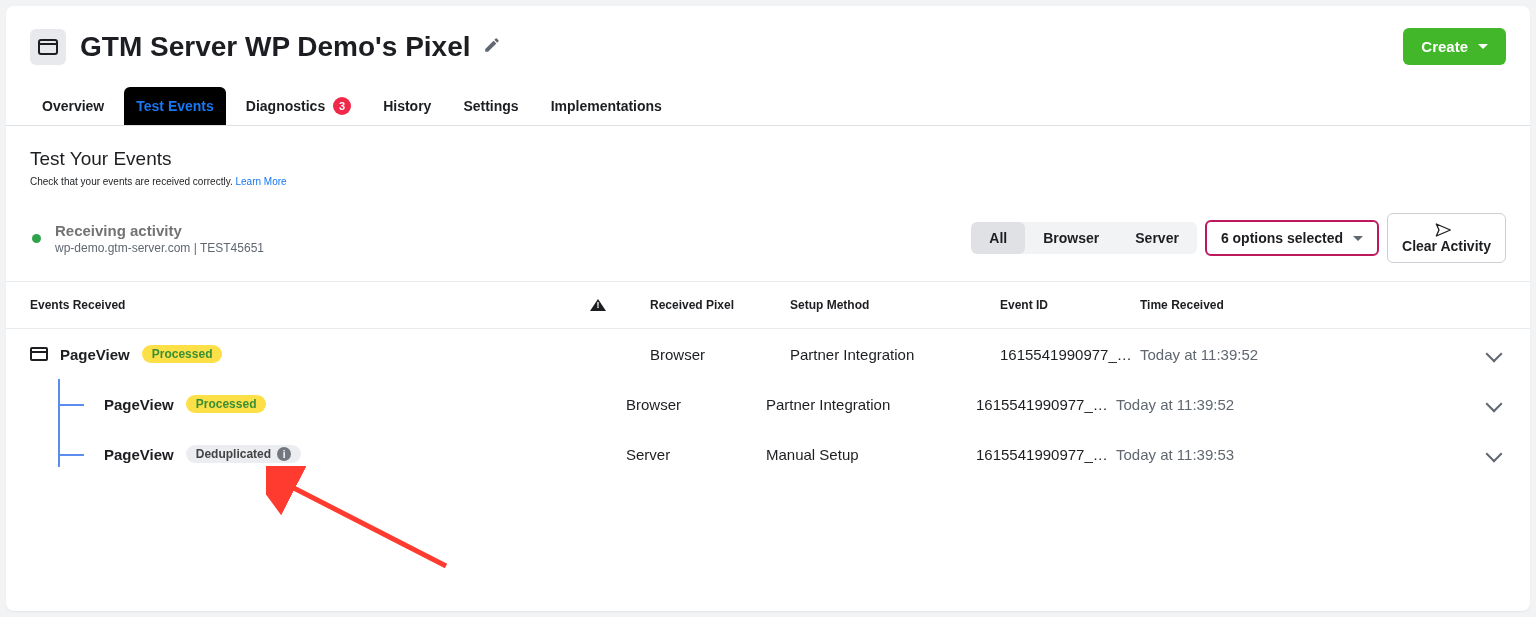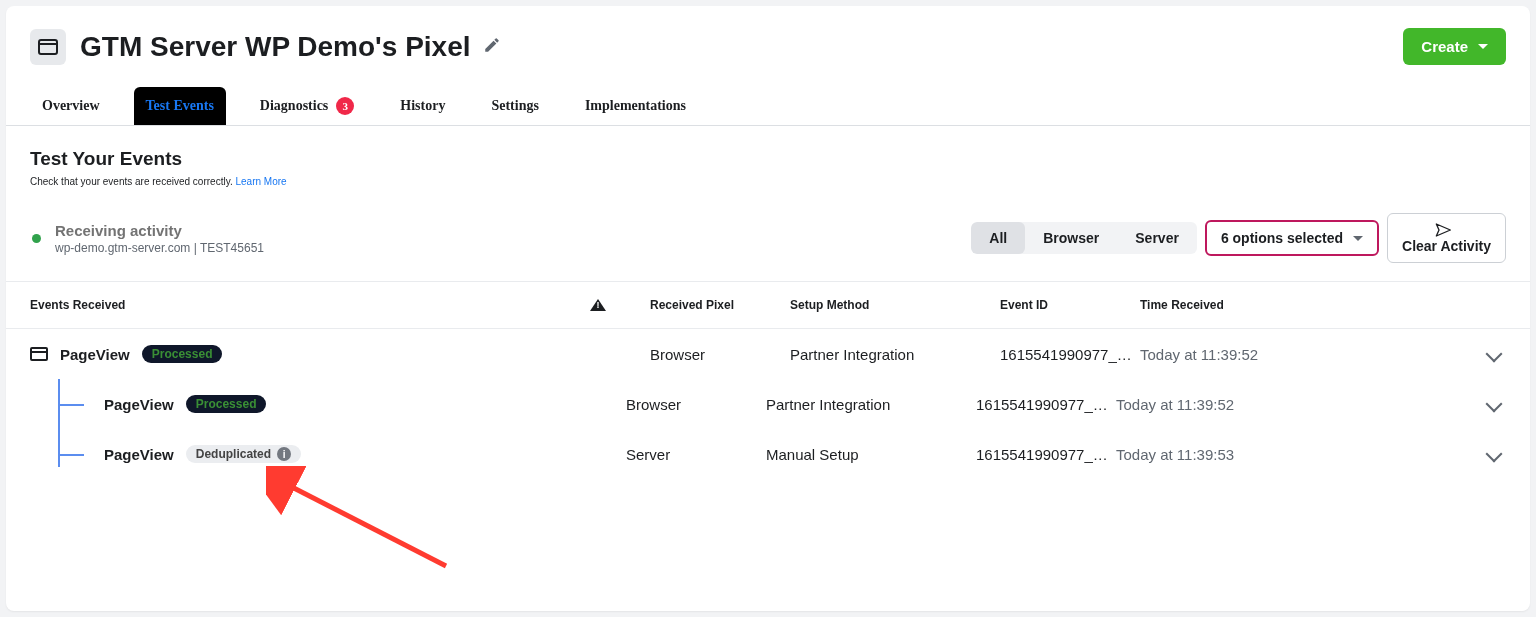--- a/index.html
+++ b/index.html
@@ -59,23 +59,22 @@
     border-left:5px solid transparent;
     border-right:5px solid transparent;
     border-top:5px solid #fff;
   }
 
   
   .tabs {
     display:flex;
     border-bottom: 1px solid #dcdfe3;
     padding: 12px 24px 0 24px;
-    gap: 22px;
+    gap: 8px;
     margin-top: 6px;
-    font-family: Liberation Serif, serif;
   }
   .tab {
     padding: 10px 12px;
     font-weight:600;
     color:#1c1e21;
     cursor:pointer;
     border-radius:6px 6px 0 0;
     display:flex; align-items:center;
   }
   .tab.active {
@@ -90,21 +89,21 @@
     height:18px;
     font-size:11px;
     display:inline-flex; align-items:center; justify-content:center;
     margin-left:8px;
     padding:0 5px;
     font-weight:700;
   }
 
   
   .section-intro { padding: 22px 24px 8px 24px; }
-  .section-intro h2 { font-size:19px; font-weight:700; margin-bottom:6px; }
+  .section-intro h2 { font-size:19px; font-weight:400; margin-bottom:6px; }
   .section-intro p { color:#1c1e21; font-size:10px; }
   .section-intro a { color:#1877f2; text-decoration:none; }
 
   
   .activity-row {
     display:flex; align-items:center;
     padding: 18px 24px 18px 24px;
     border-bottom: 1px solid #e9ebee;
   }
   .dot {
@@ -199,21 +198,21 @@
     content:""; position:absolute; left:0; right:0; top:2px; height:2px; background:#1c1e21;
   }
 
   .pill {
     font-size:12px;
     font-weight:700;
     padding:2px 10px;
     border-radius:10px;
     display:inline-block;
   }
-  .pill-green { background:#0f172a; color:#3a8f35; }
+  .pill-green { background:#fde047; color:#3a8f35; }
   .pill-grey  { background:#ebedf0; color:#444; display:inline-flex; align-items:center; }
   .pill-grey .info-i {
     width:14px;height:14px;border-radius:50%;background:#737880;color:#fff;
     font-size:10px;font-weight:700;display:inline-flex;align-items:center;justify-content:center;margin-left:6px;
   }
 
   .child-wrap { position:relative; margin-left: 52px; }
   .child-row { display:flex; padding: 16px 24px 16px 0; align-items:center; font-size:15px; }
   .child-row .indent {
     width:46px;

